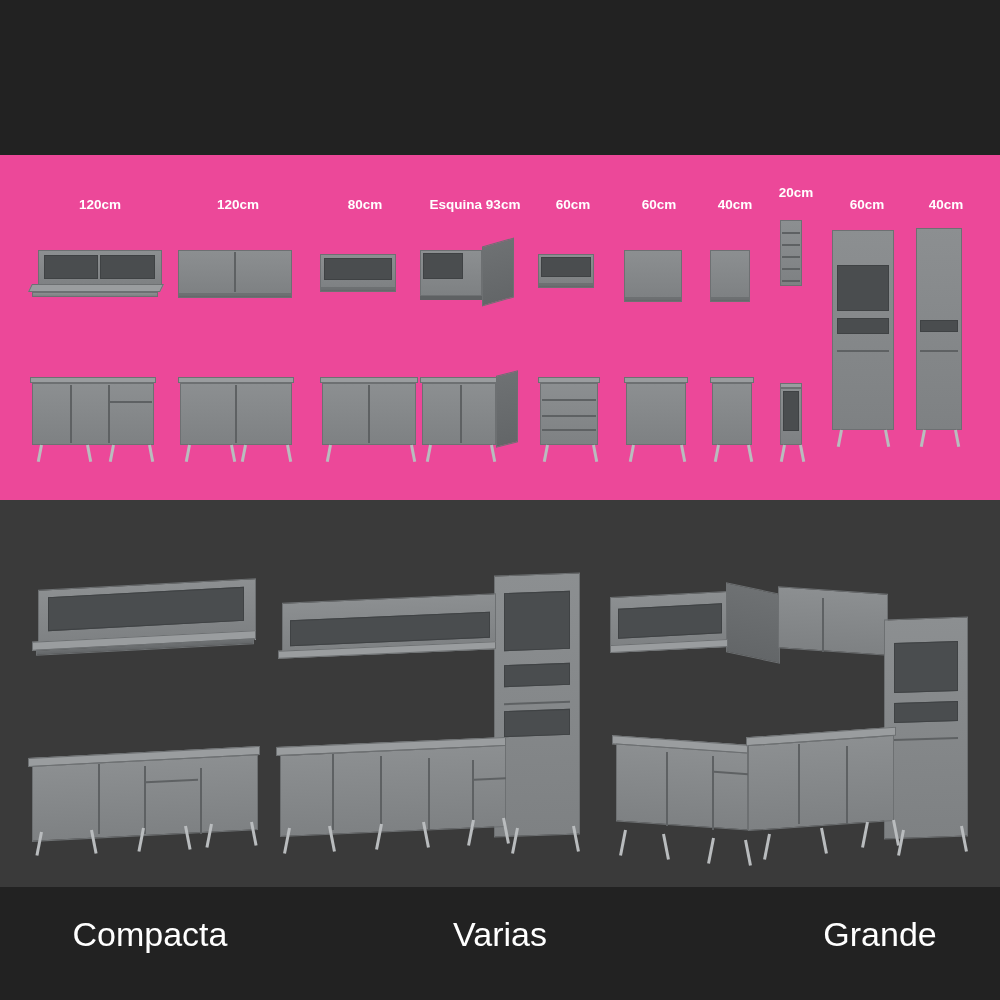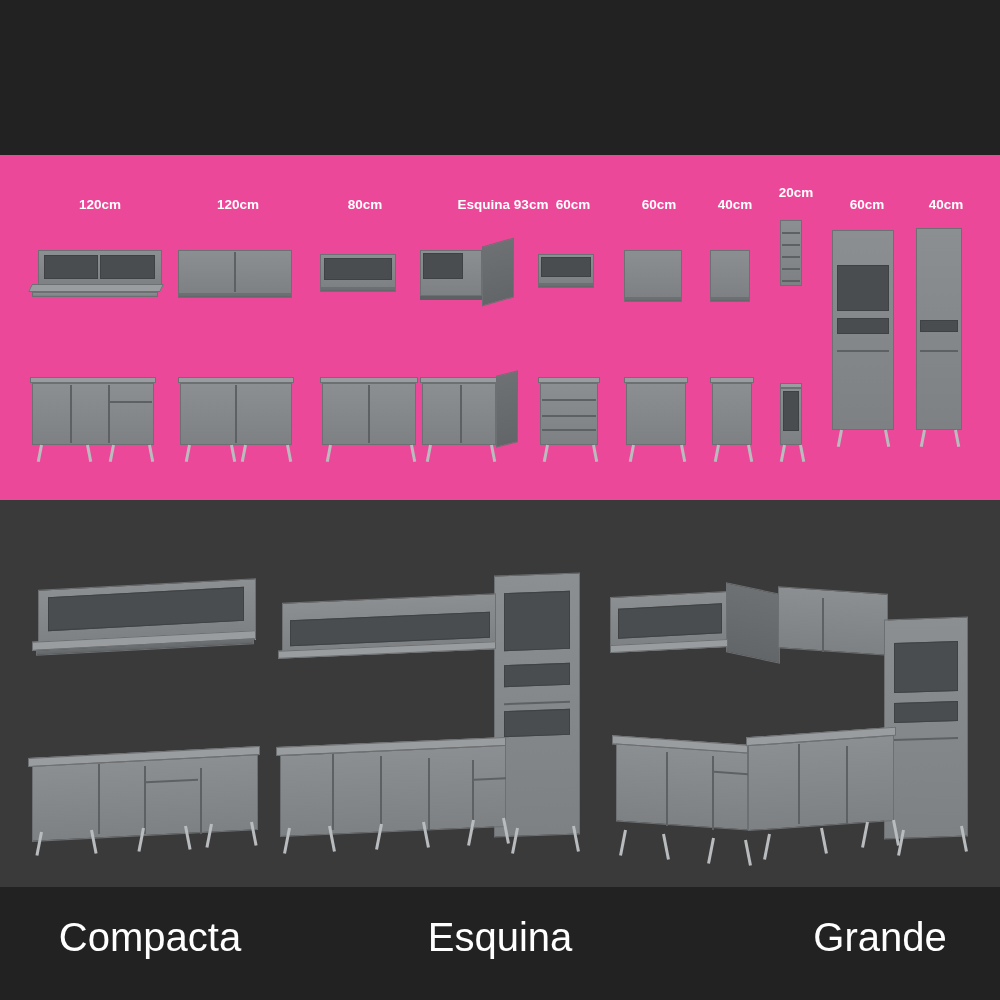--- a/index.html
+++ b/index.html
@@ -31,21 +31,21 @@
     position: absolute; left: 0; top: 155px; width: 1000px; height: 345px;
     background: #ec4899;
   }
 
   .mod-col { position: absolute; }
   .mod-label {
     position: absolute; width: 100%; text-align: center;
     color: #ffffff; font-size: 13.5px; font-weight: 700; white-space: nowrap;
     top: 93px;
   }
-  .mod-label.wide { left: 50%; transform: translateX(-50%); width: auto; margin-left: 28px; }
+  .mod-label.wide { left: 50%; transform: translateX(-50%); width: auto; }
 
   
   .box {
     position: absolute;
     background: linear-gradient(180deg, #8c8f91 0%, #7e8183 100%);
     border: 1px solid #6d7072;
   }
   .box.dark { background: linear-gradient(180deg, #6e7173 0%, #636668 100%); }
   .box.darker { background: #4a4d4f; border-color: #3f4244; }
   .box.top-surface { background: #9a9d9f; }
@@ -75,21 +75,21 @@
   }
   .kitchen { position: absolute; }
 
   
   .footer {
     position: absolute; left: 0; top: 887px; width: 1000px; height: 113px;
     background: #222222;
   }
   .footer-label {
     position: absolute; top: 28px;
-    color: #ffffff; font-size: 40px; text-align: center; white-space: nowrap;
+    color: #ffffff; font-size: 34px; text-align: center; white-space: nowrap;
   }
 </style>
 </head>
 <body>
 
 <div class="page">
 
   <div class="header">
   </div>
 
@@ -335,17 +335,17 @@
       <div class="leg l" style="left:258px; top:250px; height:26px;"></div>
       <div class="leg r" style="left:284px; top:248px; height:26px;"></div>
       <div class="leg l" style="left:294px; top:258px; height:26px;"></div>
       <div class="leg r" style="left:352px; top:254px; height:26px;"></div>
     </div>
 
   </div>
 
   <div class="footer">
     <div class="footer-label" style="left:0px; width:300px;">Compacta</div>
-    <div class="footer-label" style="left:350px; width:300px;">Esquina</div>
+    <div class="footer-label" style="left:350px; width:300px;">Varias</div>
     <div class="footer-label" style="left:730px; width:300px;">Grande</div>
   </div>
 
 </div>
 
 </body></html>

